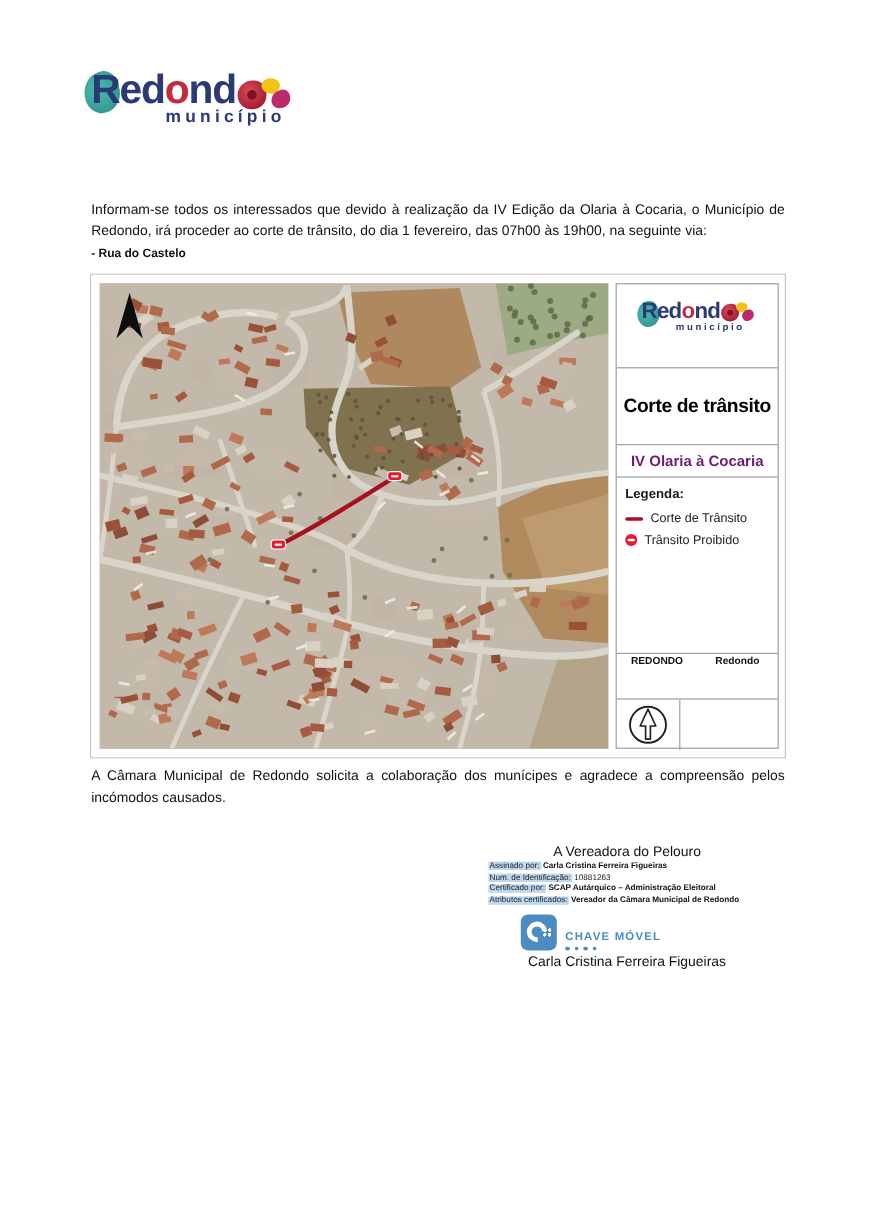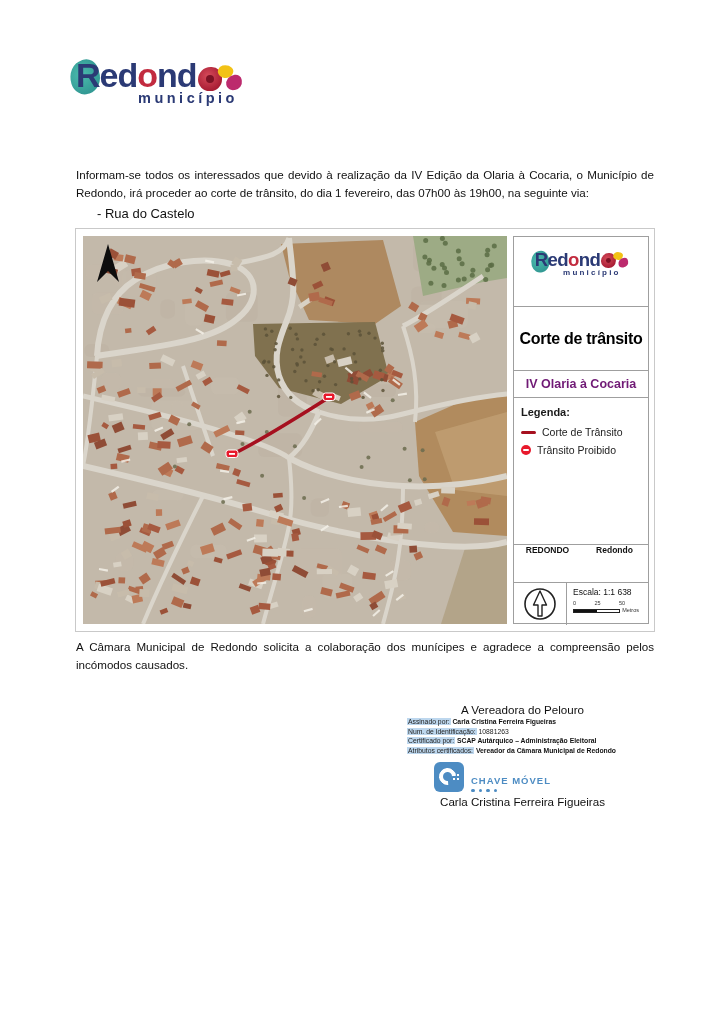--- a/index.html
+++ b/index.html
@@ -22,21 +22,21 @@
   
   .brand.small{position:static;width:auto;transform:scale(.62);transform-origin:center top;}
   .brand.small .brand-word{font-size:30px;}
   .brand.small .brand-sub{font-size:13px;}
 
   .doc-title{position:absolute;left:0;top:133px;width:724px;text-align:center;
              font-size:17.5px;font-weight:bold;letter-spacing:.4px;color:#000;}
 
   .para{position:absolute;left:76px;width:578px;font-size:11.6px;line-height:18px;text-align:justify;color:#111;}
   .para.intro{top:166px;}
-  .street{position:absolute;left:76px;top:206px;font-size:13px;font-weight:normal;color:#111;margin-left:21px;}
+  .street{position:absolute;left:76px;top:206px;font-size:10px;font-weight:bold;color:#111;}
 
   
   .map-wrap{position:absolute;left:75px;top:228px;width:580px;height:404px;border:1px solid #c9c9c9;background:#fff;box-sizing:border-box;}
   .map-area{position:absolute;left:7px;top:7px;width:424px;height:388px;background:#c3b9aa;overflow:hidden;}
   .map-area svg{display:block;}
 
   .map-side{position:absolute;left:437px;top:7px;width:136px;height:388px;border:1px solid #9f9f9f;box-sizing:border-box;background:#fff;}
   .side-sec{box-sizing:border-box;border-bottom:1px solid #9f9f9f;overflow:hidden;}
   .sec-logo{height:70px;display:flex;align-items:center;justify-content:center;}
   .sec-title{height:64px;display:flex;align-items:center;justify-content:center;
@@ -579,37 +579,20 @@
           <span class="info-muted">Freguesia</span>
         </div>
       </div>
       <div class="side-sec sec-bottom">
         <div class="compass-cell">
           <svg width="34" height="34" viewBox="0 0 34 34">
             <circle cx="17" cy="17" r="15" fill="#fff" stroke="#222" stroke-width="1.6"></circle>
             <polygon points="17,4 23.5,18 19,18 19,29 15,29 15,18 10.5,18" fill="#fff" stroke="#222" stroke-width="1.4" stroke-linejoin="round"></polygon>
           </svg>
         </div>
-        <div class="scale-cell">
-          <div class="scale-label">Escala: 1:1 638</div>
-          <div class="scalebar">
-            <div class="scalebar-ticks">
-              <span>0</span>
-              <span>25</span>
-              <span>50</span>
-            </div>
-            <div class="scalebar-row">
-              <div class="scalebar-bar">
-                  <div class="b1"></div>
-                  <div class="b2"></div>
-                </div>
-              <span>Metros</span>
-            </div>
-          </div>
-        </div>
       </div>
     </div>
   </div>
 
   <div class="para closing">A Câmara Municipal de Redondo solicita a colaboração dos munícipes e agradece a compreensão pelos incómodos causados.</div>
   <div class="role-line">A Vereadora do Pelouro</div>
 
   <div class="sig-block">
     <div><span class="sig-label">Assinado por:</span> <span class="sig-val-b">Carla Cristina Ferreira Figueiras</span></div>
     <div><span class="sig-label">Num. de Identificação:</span> <span>10881263</span></div>

